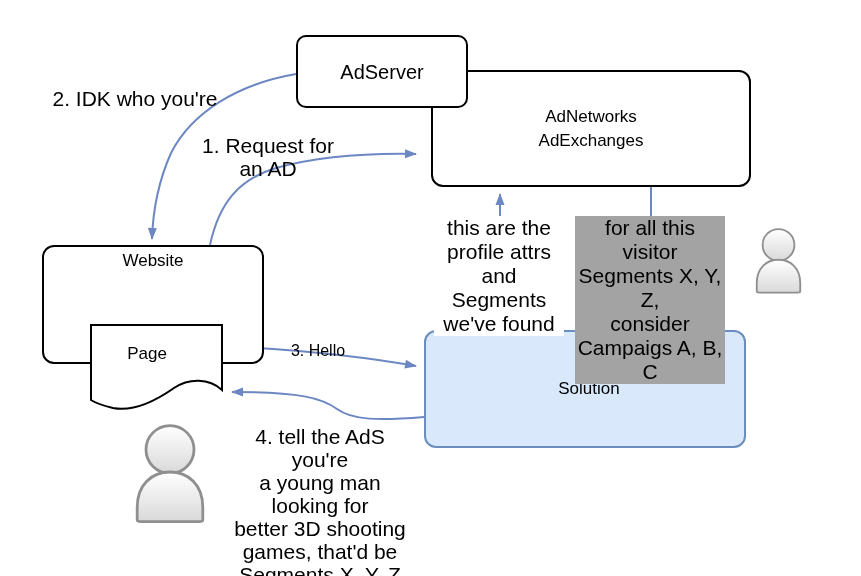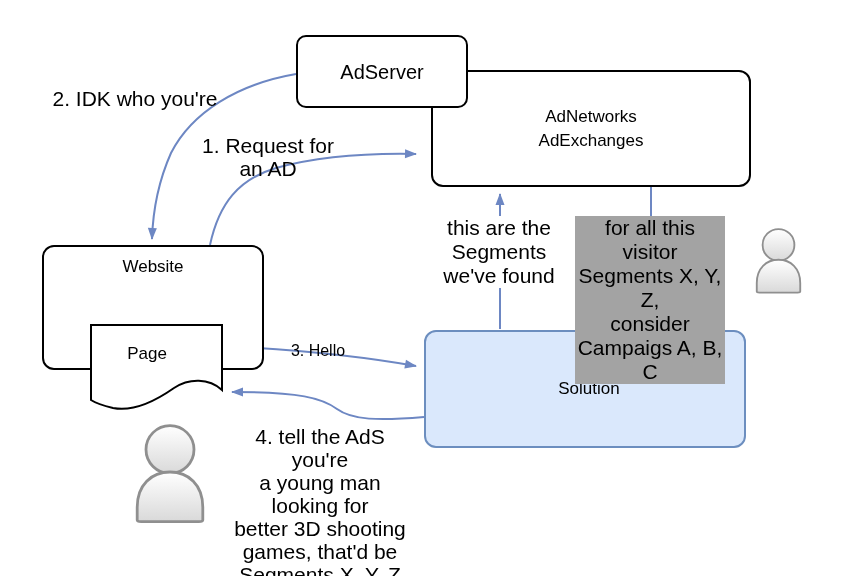--- a/index.html
+++ b/index.html
@@ -11,21 +11,21 @@
   .arrow{fill:none;stroke:#6d87c3;stroke-width:2;}
   .ah{fill:#6d87c3;}
   .person-head,.person-body{fill:url(#pg);stroke:#8f8f8f;stroke-width:3.5;}
   .node{
     position:absolute;z-index:2;background:#fff;border:2px solid #000;border-radius:12px;
     display:flex;flex-direction:column;align-items:center;justify-content:center;
     font-size:17px;line-height:24px;text-align:center;
   }
   .adnetworks{left:423px;top:70px;width:316px;height:113px;margin-left:8px;}
   .adserver{left:296px;top:35px;width:168px;height:69px;border-radius:10px;font-size:20px;}
-  .website{left:42px;top:245px;width:218px;height:113px;justify-content:space-between;padding-top:8px;}
+  .website{left:42px;top:245px;width:218px;height:113px;justify-content:space-between;padding-top:2px;}
   .solution{left:424px;top:330px;width:310px;height:114px;background:#dae8fc;border-color:#6c8ebf;padding-left:8px;}
   .page-wrap{position:absolute;left:88px;top:322px;z-index:3;}
   .page-label{
     position:absolute;left:91px;top:344px;width:112px;z-index:3;
     text-align:center;font-size:17px;
   }
   .ann{
     position:absolute;z-index:4;font-size:21px;line-height:23px;text-align:center;
   }
   .ann-step2{left:40px;top:87px;width:190px;}
@@ -94,20 +94,21 @@
     <div>2. IDK who you're</div>
   </div>
 
   <div class="ann ann-step1">
     <div>1. Request for</div>
     <div>an AD</div>
   </div>
 
   <div class="ann ann-profile">
     <div>this are the</div>
+    <div>profile attrs and</div>
     <div>Segments</div>
     <div>we've found</div>
   </div>
 
   <div class="ann ann-visitor">
     <div>for all this visitor</div>
     <div>Segments X, Y, Z,</div>
     <div>consider</div>
     <div>Campaigs A, B, C</div>
   </div>

